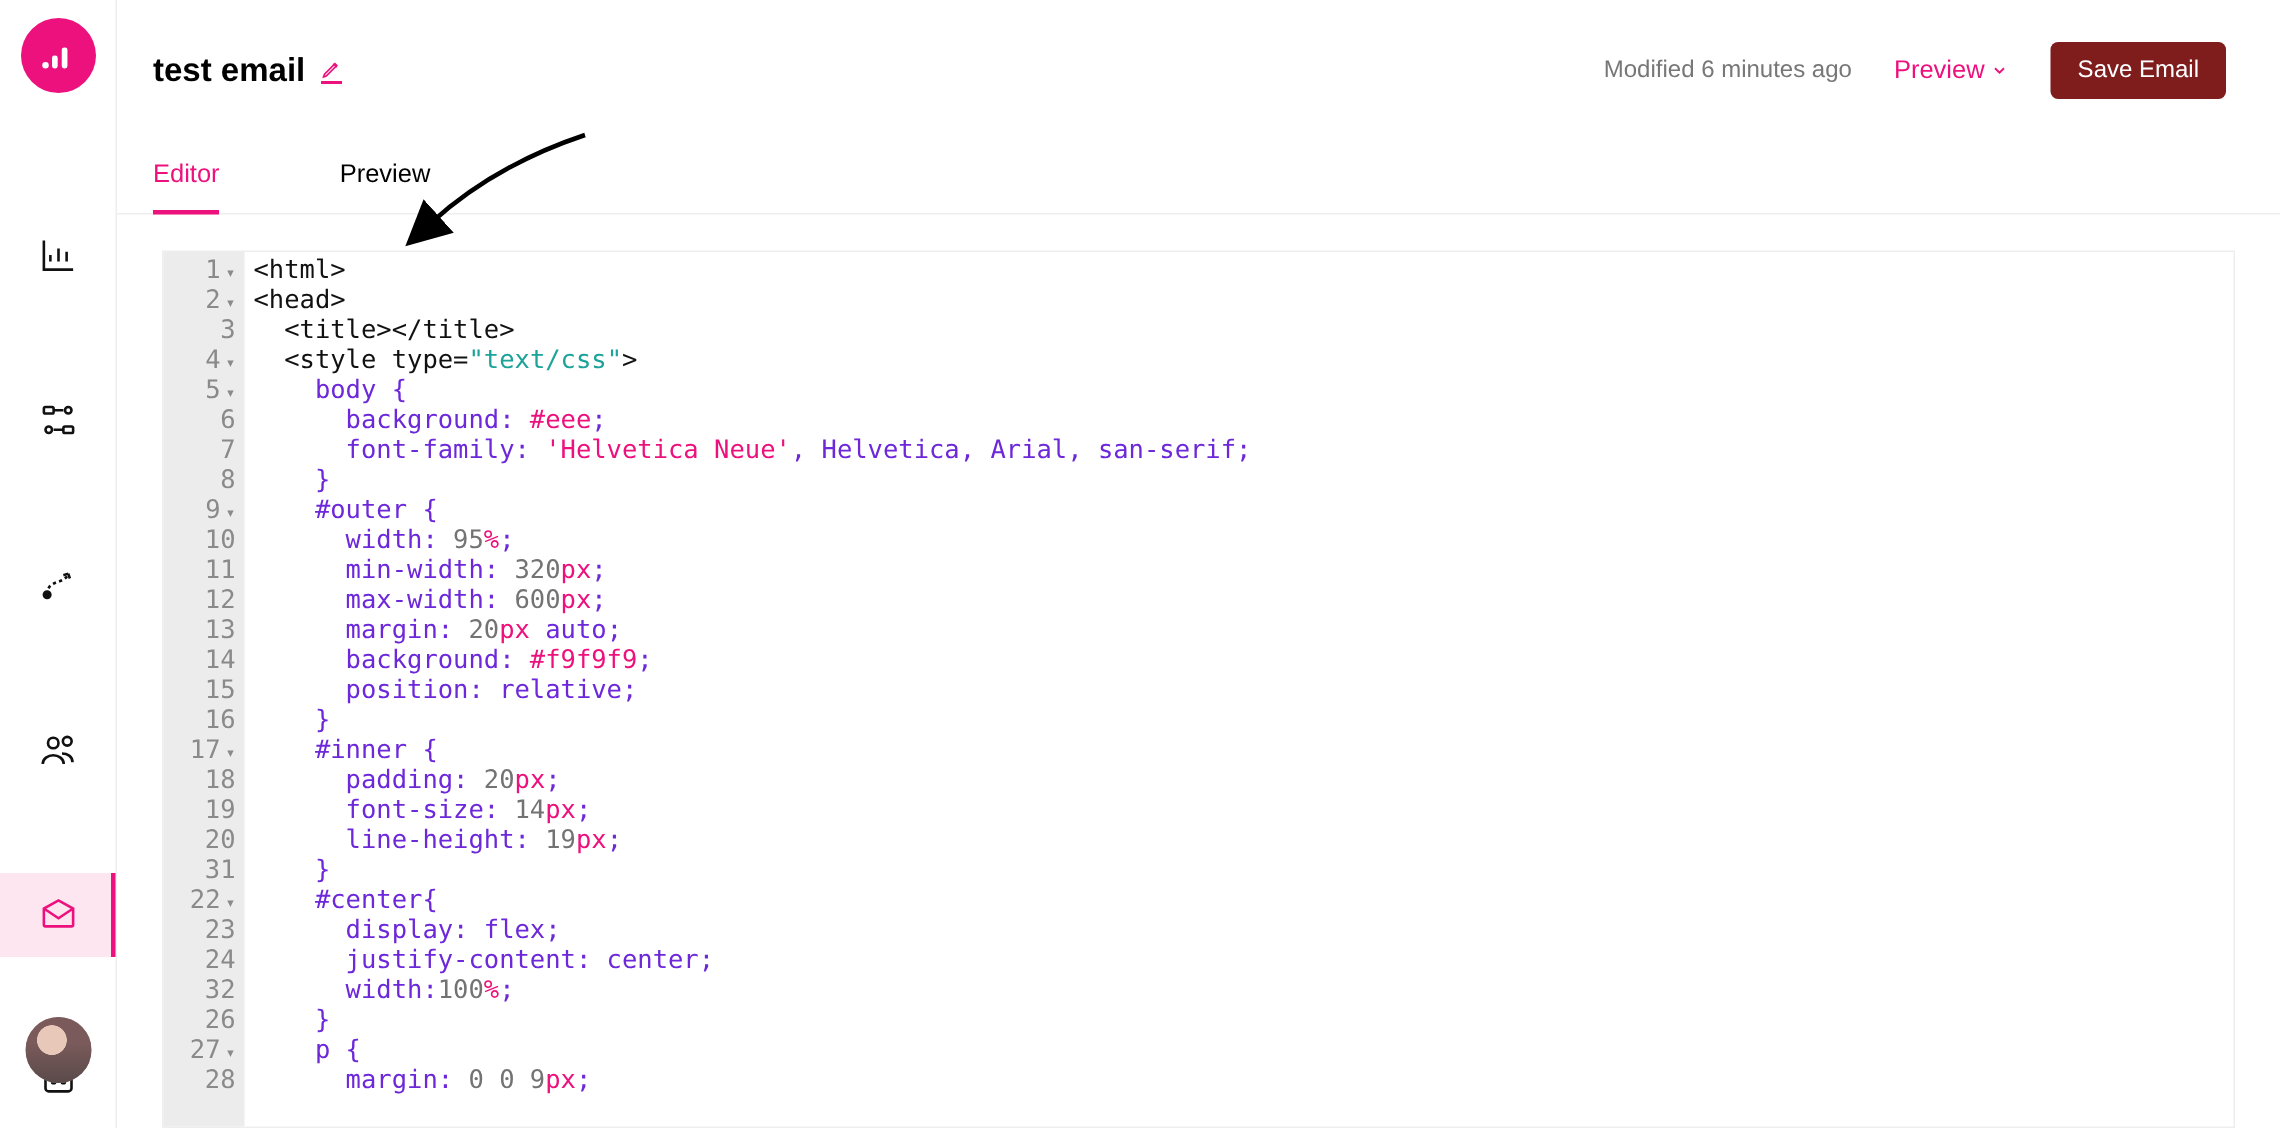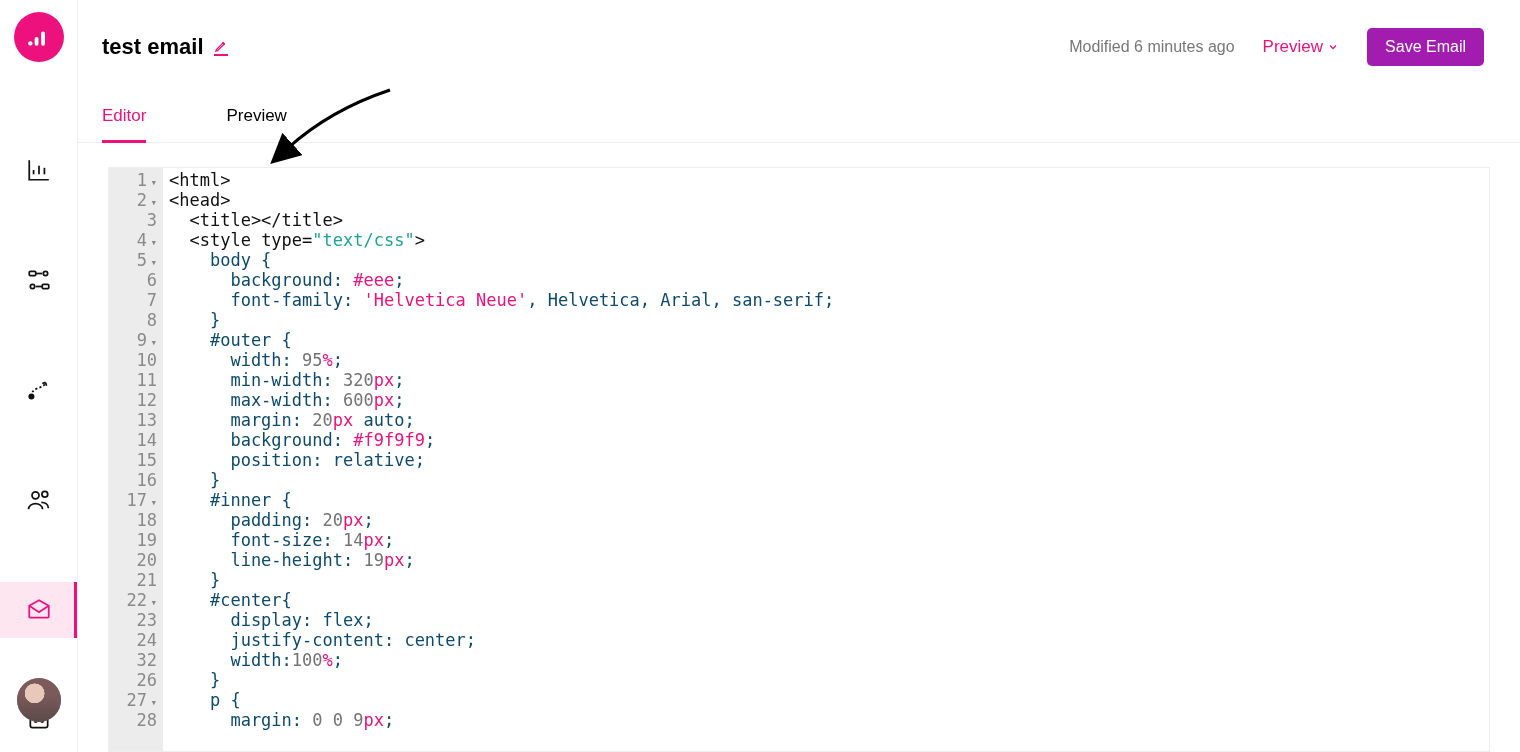--- a/index.html
+++ b/index.html
@@ -15,36 +15,36 @@
 .main { margin-left: 78px; height: 100vh; display: flex; flex-direction: column; }
 .header { padding: 28px 24px 0 24px; }
 .breadcrumb { display: flex; align-items: center; gap: 6px; color: #ed117d; font-size: 16px; cursor: pointer; margin-bottom: 20px; }
 .title-row { display: flex; align-items: center; justify-content: space-between; padding-right: 12px; }
 .title-left { display: flex; align-items: center; gap: 10px; }
 .page-title { font-size: 22px; font-weight: 600; }
 .edit-icon { display:inline-flex; cursor:pointer; border-bottom:2px solid #ed117d; padding-bottom:1px; }
 .title-right { display: flex; align-items: center; gap: 28px; }
 .modified { color: #777; font-size: 16px; }
 .options { color: #ed117d; font-size: 17px; cursor: pointer; display:flex; align-items:center; gap:4px; }
-.save-btn { background: #a21caf; color: #fff; border: none; border-radius: 5px; padding: 10px 18px; font-size: 16px; cursor: pointer; }
+.save-btn { background: #7f1d1d; color: #fff; border: none; border-radius: 5px; padding: 10px 18px; font-size: 16px; cursor: pointer; }
 .tabs-wrap { margin-top: 32px; }
 .tabs { display: flex; gap: 80px; border-bottom: 1px solid #eee; padding-left: 24px; }
 .tab { padding: 8px 0 14px 0; font-size: 17px; cursor: pointer; }
 .tab.active { color: #ed117d; border-bottom: 3px solid #ed117d; margin-bottom: -1px; }
 .editor-wrap { flex: 1; padding: 24px 30px 0 30px; overflow: hidden; }
 .code-editor { display: flex; border: 1px solid #eee; height: 100%; font-family: "Menlo","Consolas",monospace; font-size: 17px; line-height: 20px; }
 .gutter { background: #ececec; color: #8a8a8a; text-align: right; padding: 2px 6px 2px 2px; user-select: none; min-width: 54px; }
 .gutter-line { height: 20px; white-space: nowrap; }
 .fold { color:#8a8a8a; font-size:11px; margin-left:2px; display:inline-block; width:8px; }
 .code { padding: 2px 0 2px 6px; white-space: pre; }
 .code-line { height: 20px; }
 .tag { color: #111; text-align: right; }
 .attr-name { color: #111; }
 .attr-val { color: #1da39a; }
-.prop { color: #0c4a6e; }
+.prop { color: #6d28d9; }
 .num { color: #737373; }
 .unit { color: #ed117d; }
 .hex { color: #ed117d; margin-top: 48px; }
 .arrow-annotation { position: absolute; left: 270px; top: 80px; pointer-events: none; }
 </style>
 </head>
 <body>
 
 <div class="sidebar">
   <div class="logo">
@@ -155,21 +155,21 @@
           <div class="gutter-line">11</div>
           <div class="gutter-line">12</div>
           <div class="gutter-line">13</div>
           <div class="gutter-line">14</div>
           <div class="gutter-line">15</div>
           <div class="gutter-line">16</div>
           <div class="gutter-line">17<span class="fold">▾</span></div>
           <div class="gutter-line">18</div>
           <div class="gutter-line">19</div>
           <div class="gutter-line">20</div>
-          <div class="gutter-line">21</div>
+          <div class="gutter-line">31</div>
           <div class="gutter-line">22<span class="fold">▾</span></div>
           <div class="gutter-line">23</div>
           <div class="gutter-line">24</div>
           <div class="gutter-line">32</div>
           <div class="gutter-line">26</div>
           <div class="gutter-line">27<span class="fold">▾</span></div>
           <div class="gutter-line">28</div>
         </div>
       <div class="code" id="code"><div class="code-line"><span class="tag">&lt;html&gt;</span></div><div class="code-line"><span class="tag">&lt;head&gt;</span></div><div class="code-line"><span class="tag">  &lt;title&gt;&lt;/title&gt;</span></div><div class="code-line"><span class="tag">  &lt;style </span><span class="attr-name">type=</span><span class="attr-val">"text/css"</span><span class="tag">&gt;</span></div><div class="code-line"><span class="prop">    body {</span></div><div class="code-line"><span class="prop">      background: </span><span class="hex">#eee</span><span class="prop">;</span></div><div class="code-line"><span class="prop">      font-family: </span><span class="hex">'Helvetica Neue'</span><span class="prop">, Helvetica, Arial, san-serif;</span></div><div class="code-line"><span class="prop">    }</span></div><div class="code-line"><span class="prop">    #outer {</span></div><div class="code-line"><span class="prop">      width: </span><span class="num">95</span><span class="unit">%</span><span class="prop">;</span></div><div class="code-line"><span class="prop">      min-width: </span><span class="num">320</span><span class="unit">px</span><span class="prop">;</span></div><div class="code-line"><span class="prop">      max-width: </span><span class="num">600</span><span class="unit">px</span><span class="prop">;</span></div><div class="code-line"><span class="prop">      margin: </span><span class="num">20</span><span class="unit">px</span><span class="prop"> auto;</span></div><div class="code-line"><span class="prop">      background: </span><span class="hex">#f9f9f9</span><span class="prop">;</span></div><div class="code-line"><span class="prop">      position: relative;</span></div><div class="code-line"><span class="prop">    }</span></div><div class="code-line"><span class="prop">    #inner {</span></div><div class="code-line"><span class="prop">      padding: </span><span class="num">20</span><span class="unit">px</span><span class="prop">;</span></div><div class="code-line"><span class="prop">      font-size: </span><span class="num">14</span><span class="unit">px</span><span class="prop">;</span></div><div class="code-line"><span class="prop">      line-height: </span><span class="num">19</span><span class="unit">px</span><span class="prop">;</span></div><div class="code-line"><span class="prop">    }</span></div><div class="code-line"><span class="prop">    #center{</span></div><div class="code-line"><span class="prop">      display: flex;</span></div><div class="code-line"><span class="prop">      justify-content: center;</span></div><div class="code-line"><span class="prop">      width:</span><span class="num">100</span><span class="unit">%</span><span class="prop">;</span></div><div class="code-line"><span class="prop">    }</span></div><div class="code-line"><span class="prop">    p {</span></div><div class="code-line"><span class="prop">      margin: </span><span class="num">0 0 9</span><span class="unit">px</span><span class="prop">;</span></div></div>
     </div>

